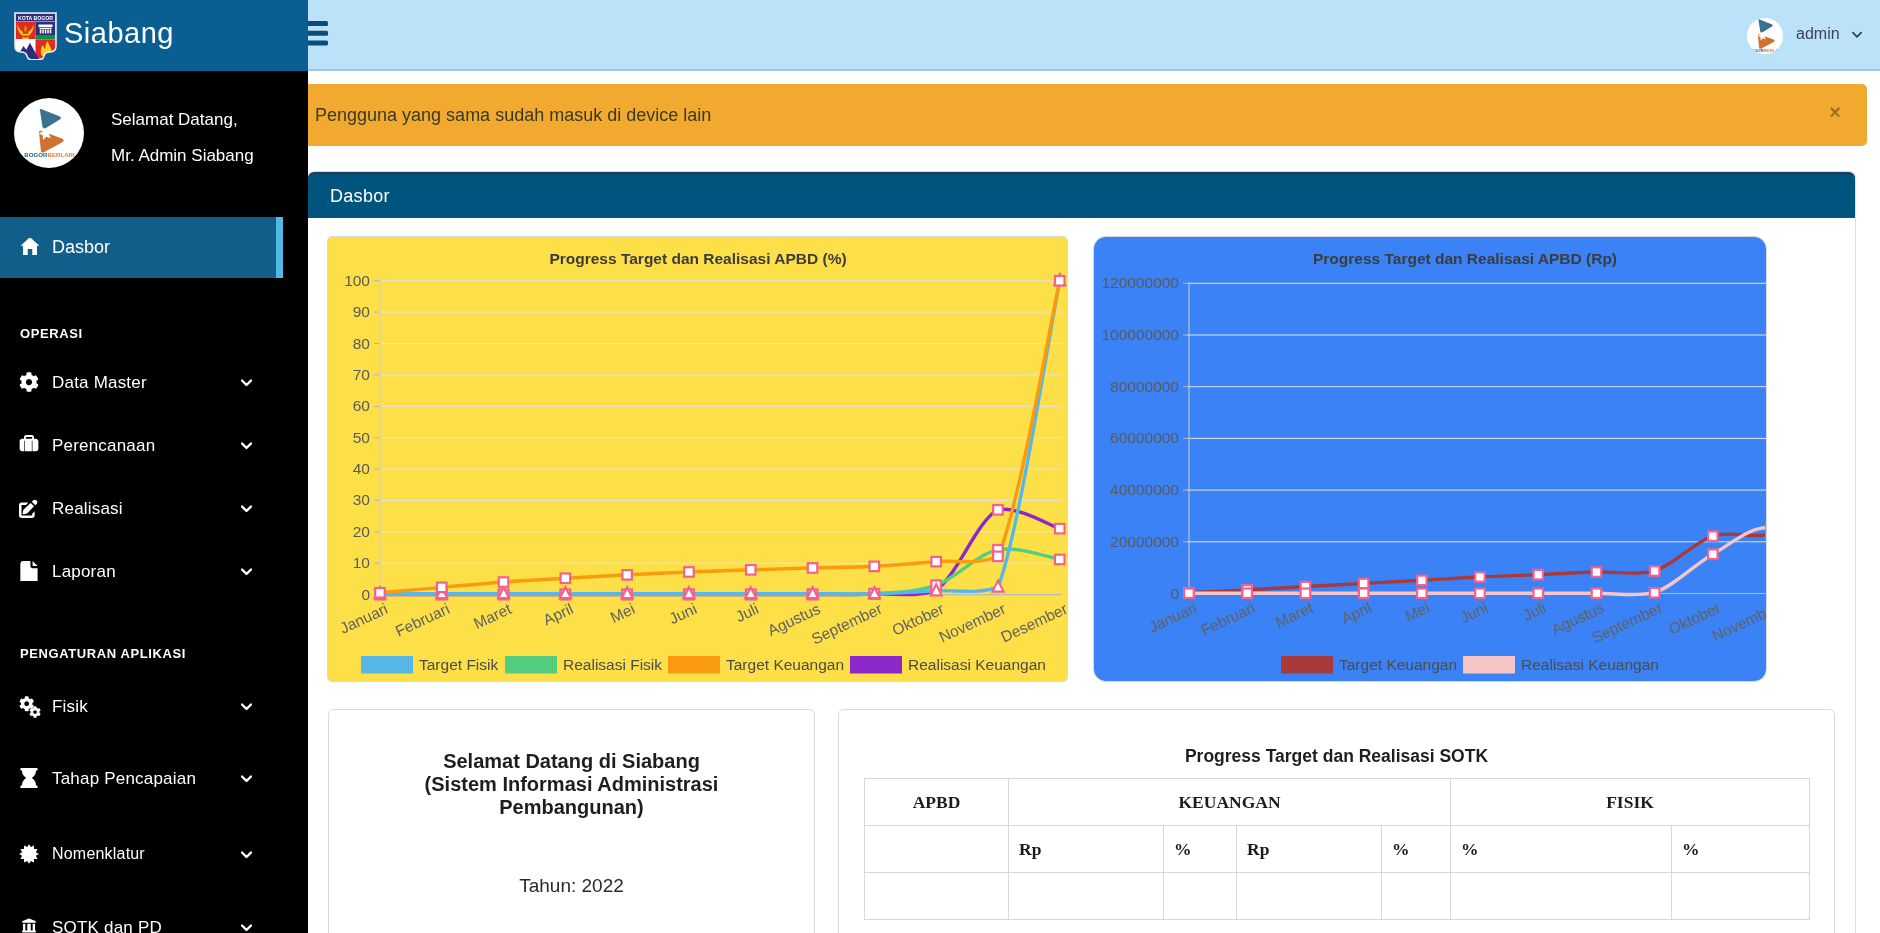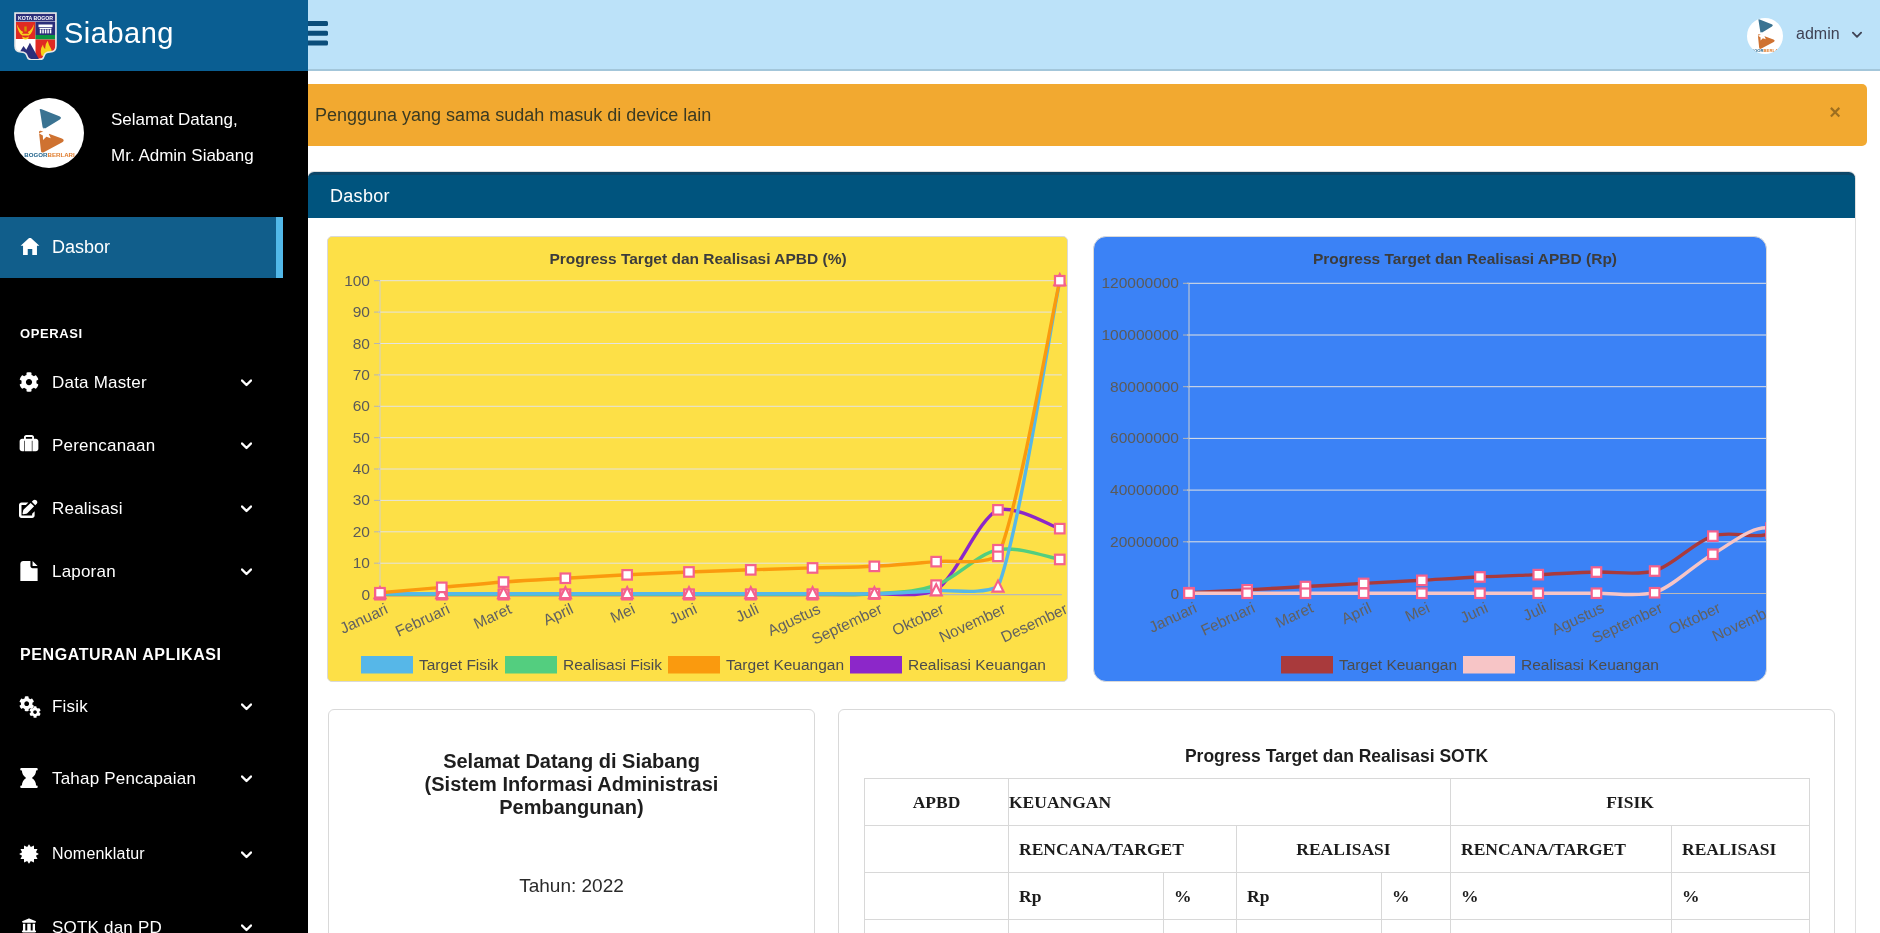--- a/index.html
+++ b/index.html
@@ -196,29 +196,22 @@
   <div style="margin-top:40px;font-weight:bold;font-size:20px;line-height:23px;color:#1e1e1e">Selamat Datang di Siabang<br>(Sistem Informasi Administrasi<br>Pembangunan)</div>
   <div style="margin-top:56px;font-size:19px;color:#2a2a2a">Tahun: 2022</div>
 </div>
 
 <div class="abs" style="left:838px;top:709px;width:997px;height:252px;background:#fff;border:1px solid #d9d9d9;border-radius:6px">
   <div style="text-align:center;margin-top:36px;font-weight:bold;font-size:17.5px;color:#1e1e1e">Progress Target dan Realisasi SOTK</div>
   <table style="position:absolute;left:25px;top:68px;border-collapse:collapse;font-family:'Liberation Serif',serif;font-weight:bold;font-size:17.5px;color:#1c1c1c">
     <tbody>
         <tr style="height:47px">
       <td style="border:1px solid #d8d8d8;width:144px;text-align:center">APBD</td>
-      <td colspan="4" style="border:1px solid #d8d8d8;width:442px;text-align:left">KEUANGAN</td>
+      <td colspan="4" style="border:1px solid #d8d8d8;width:442px;text-align:center">KEUANGAN</td>
       <td colspan="2" style="border:1px solid #d8d8d8;width:359px;text-align:center">FISIK</td>
-    </tr>
-    <tr style="height:47px">
-      <td style="border:1px solid #d8d8d8"></td>
-      <td colspan="2" style="border:1px solid #d8d8d8;padding-left:10px">RENCANA/TARGET</td>
-      <td colspan="2" style="border:1px solid #d8d8d8;text-align:center">REALISASI</td>
-      <td style="border:1px solid #d8d8d8;padding-left:10px">RENCANA/TARGET</td>
-      <td style="border:1px solid #d8d8d8;padding-left:10px">REALISASI</td>
     </tr>
     <tr style="height:47px">
       <td style="border:1px solid #d8d8d8"></td>
       <td style="border:1px solid #d8d8d8;width:155px;padding-left:10px">Rp</td>
       <td style="border:1px solid #d8d8d8;width:73px;padding-left:10px">%</td>
       <td style="border:1px solid #d8d8d8;width:145px;padding-left:10px">Rp</td>
       <td style="border:1px solid #d8d8d8;width:69px;padding-left:10px">%</td>
       <td style="border:1px solid #d8d8d8;width:221px;padding-left:10px">%</td>
       <td style="border:1px solid #d8d8d8;width:138px;padding-left:10px">%</td>
     </tr>
@@ -348,21 +341,21 @@
     </div>
   <div>
       <div style="position:absolute;left:19px;top:561px;width:22px;height:22px"><svg width="20" height="20" viewBox="0 0 512 512" fill="#fff">
           <path d="M64 0C29 0 0 29 0 64v384c0 35 29 64 64 64h256c35 0 64-29 64-64V160H272c-27 0-48-21-48-48V0H64zm208 0v112c0 0 0 0 0 0h112L272 0z" transform="scale(1.15) translate(30,0)"></path>
         </svg></div>
       <div style="position:absolute;left:52px;top:562px;font-size:17px;color:#fff;letter-spacing:.2px">Laporan</div>
       <svg width="11" height="8" viewBox="0 0 11 8" style="position:absolute;left:241px;top:568px">
         <path d="M1 1.5l4.5 4.5L10 1.5" fill="none" stroke="#fff" stroke-width="2.4" stroke-linecap="round" stroke-linejoin="round"></path>
       </svg>
     </div>
-  <div style="position:absolute;left:20px;top:646px;font-size:16px;font-weight:bold;color:#fff;letter-spacing:.6px">PENGATURAN APLIKASI</div>
+  <div style="position:absolute;left:20px;top:646px;font-size:13px;font-weight:bold;color:#fff;letter-spacing:.6px">PENGATURAN APLIKASI</div>
   <div>
       <div style="position:absolute;left:19px;top:696px;width:22px;height:22px"><svg width="22" height="22" viewBox="0 0 512 512" fill="#fff">
           <g transform="scale(0.7)">
             <path d="M487.4 315.7l-42.6-24.6c4.3-23.2 4.3-47 0-70.2l42.6-24.6c4.9-2.8 7.1-8.6 5.5-14-11.1-35.6-30-67.8-54.7-94.6-3.8-4.1-10-5.1-14.8-2.3L380.8 110c-17.9-15.4-38.5-27.3-60.8-35.1V25.8c0-5.6-3.9-10.5-9.4-11.7-36.7-8.2-74.3-7.8-109.2 0-5.5 1.2-9.4 6.1-9.4 11.7V75c-22.2 7.9-42.8 19.8-60.8 35.1L88.7 85.5c-4.9-2.8-11-1.9-14.8 2.3-24.7 26.7-43.6 58.9-54.7 94.6-1.7 5.4.6 11.2 5.5 14L67.3 221c-4.3 23.2-4.3 47 0 70.2l-42.6 24.6c-4.9 2.8-7.1 8.6-5.5 14 11.1 35.6 30 67.8 54.7 94.6 3.8 4.1 10 5.1 14.8 2.3l42.6-24.6c17.9 15.4 38.5 27.3 60.8 35.1v49.2c0 5.6 3.9 10.5 9.4 11.7 36.7 8.2 74.3 7.8 109.2 0 5.5-1.2 9.4-6.1 9.4-11.7v-49.2c22.2-7.9 42.8-19.8 60.8-35.1l42.6 24.6c4.9 2.8 11 1.9 14.8-2.3 24.7-26.7 43.6-58.9 54.7-94.6 1.6-5.4-.6-11.2-5.5-14zM256 336c-44.1 0-80-35.9-80-80s35.9-80 80-80 80 35.9 80 80-35.9 80-80 80z"></path>
           </g>
           <g transform="translate(235,235) scale(0.54)">
             <path d="M487.4 315.7l-42.6-24.6c4.3-23.2 4.3-47 0-70.2l42.6-24.6c4.9-2.8 7.1-8.6 5.5-14-11.1-35.6-30-67.8-54.7-94.6-3.8-4.1-10-5.1-14.8-2.3L380.8 110c-17.9-15.4-38.5-27.3-60.8-35.1V25.8c0-5.6-3.9-10.5-9.4-11.7-36.7-8.2-74.3-7.8-109.2 0-5.5 1.2-9.4 6.1-9.4 11.7V75c-22.2 7.9-42.8 19.8-60.8 35.1L88.7 85.5c-4.9-2.8-11-1.9-14.8 2.3-24.7 26.7-43.6 58.9-54.7 94.6-1.7 5.4.6 11.2 5.5 14L67.3 221c-4.3 23.2-4.3 47 0 70.2l-42.6 24.6c-4.9 2.8-7.1 8.6-5.5 14 11.1 35.6 30 67.8 54.7 94.6 3.8 4.1 10 5.1 14.8 2.3l42.6-24.6c17.9 15.4 38.5 27.3 60.8 35.1v49.2c0 5.6 3.9 10.5 9.4 11.7 36.7 8.2 74.3 7.8 109.2 0 5.5-1.2 9.4-6.1 9.4-11.7v-49.2c22.2-7.9 42.8-19.8 60.8-35.1l42.6 24.6c4.9 2.8 11 1.9 14.8-2.3 24.7-26.7 43.6-58.9 54.7-94.6 1.6-5.4-.6-11.2-5.5-14zM256 336c-44.1 0-80-35.9-80-80s35.9-80 80-80 80 35.9 80 80-35.9 80-80 80z"></path>
           </g>
         </svg></div>
       <div style="position:absolute;left:52px;top:697px;font-size:17px;color:#fff;letter-spacing:.2px">Fisik</div>

